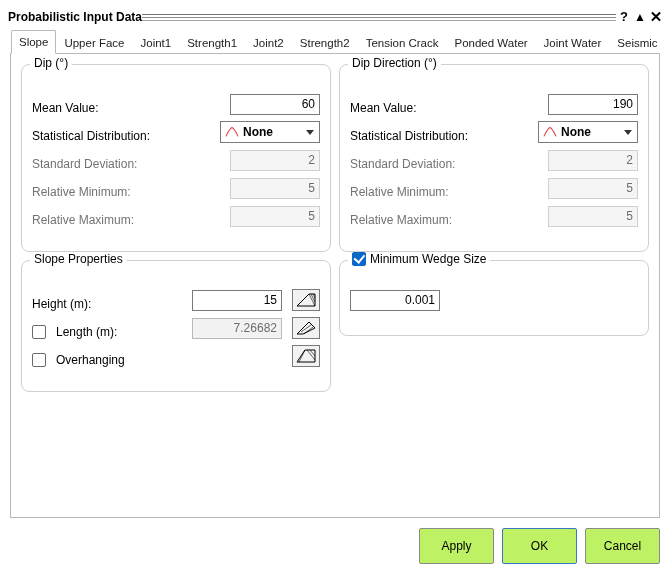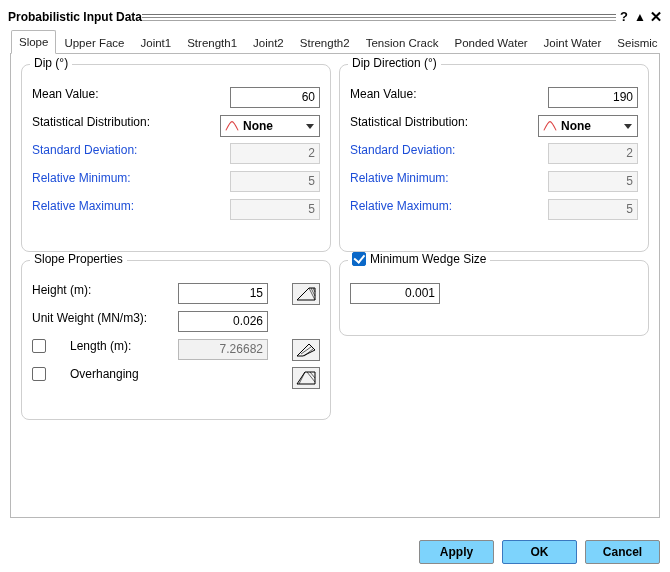--- a/index.html
+++ b/index.html
@@ -109,30 +109,30 @@
     font-size: 12px;
     color: #000;
     display: flex;
     align-items: center;
     gap: 4px;
   }
 
   
   .row {
     display: flex;
-    align-items: flex-start;
+    align-items: flex-end;
     height: 28px;
-    gap: 24px;
+    gap: 10px;
   }
   .row .lbl {
     flex: 1 1 auto;
     font-size: 12px;
     color: #000;
   }
-  .row .lbl.disabled { color: #1d4ed8; }
+  .row .lbl.disabled { color: #737373; }
   .row .val-input, .row .val-static {
     width: 90px;
     height: 21px;
     border: 1px solid #7a7a7a;
     background: #fff;
     font-size: 12px;
     text-align: right;
     padding: 1px 4px;
     line-height: 17px;
   }
@@ -213,29 +213,28 @@
   
   .buttonbar {
     position: absolute;
     bottom: 8px;
     right: 10px;
     display: flex;
     gap: 8px;
   }
   .btn {
     min-width: 75px;
-    height: 24px;
+    height: 36px;
     border: 1px solid #8a8a8a;
-    background: #7dd3fc;
+    background: #bef264;
     border-radius: 2px;
     font-size: 12px;
     display: inline-flex;
     align-items: center; justify-content: center;
     cursor: default;
-    font-weight: bold;
   }
   .btn.default {
     border-color: #3a78c0;
   }
 
   
   .dist-icon { width: 14px; height: 12px; }
 </style>
 </head>
 <body>
@@ -312,25 +311,20 @@
           <span class="iconbtn">
             <svg width="22" height="16" viewBox="0 0 22 16">
               <path d="M2 14 L14 2 L20 2 L20 14 Z" fill="none" stroke="#000" stroke-width="1"></path>
               <line x1="14" y1="2" x2="20" y2="14" stroke="#000" stroke-width=".6"></line>
               <line x1="16" y1="2" x2="20" y2="10" stroke="#000" stroke-width=".6"></line>
               <line x1="18" y1="2" x2="20" y2="6" stroke="#000" stroke-width=".6"></line>
             </svg>
           </span>
         </div>
 
-        <div class="row">
-          <span class="lbl">Unit Weight (MN/m3):</span>
-          <span class="val-input">0.026</span>
-          <span style="width:28px; flex:0 0 auto;"></span>
-        </div>
 
         <div class="row">
           <span class="chk"></span>
           <span class="lbl">Length (m):</span>
           <span class="val-static disabled-input">7.26682</span>
           <span class="iconbtn">
             <svg width="22" height="16" viewBox="0 0 22 16">
               <path d="M2 14 L14 2 L20 8 L8 14 Z" fill="none" stroke="#000" stroke-width="1"></path>
               <line x1="6" y1="12" x2="16" y2="5" stroke="#000" stroke-width=".6"></line>
               <line x1="9" y1="14" x2="18" y2="7" stroke="#000" stroke-width=".6"></line>

